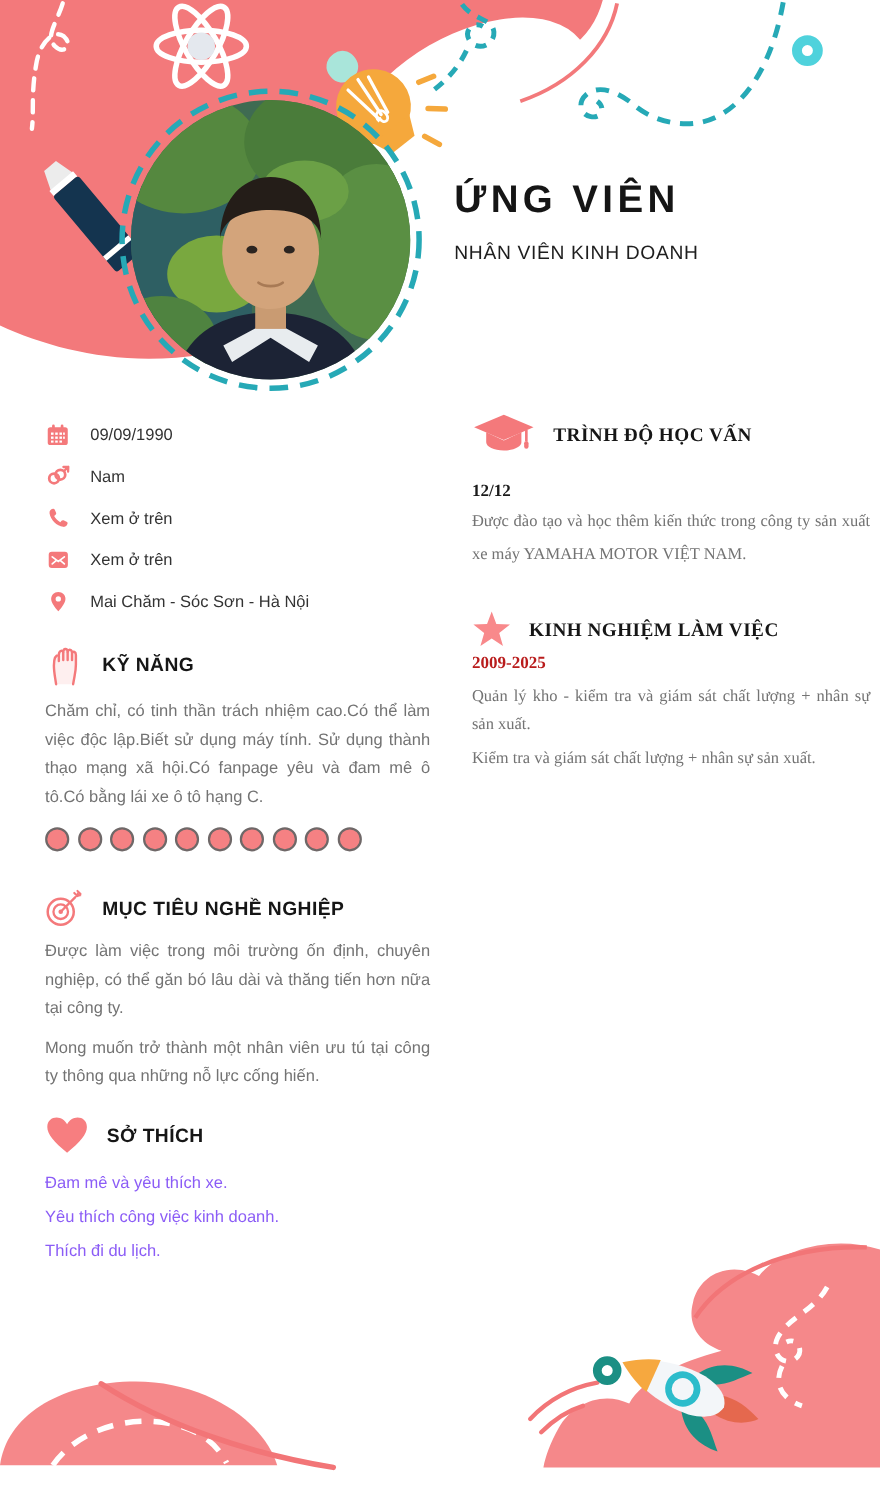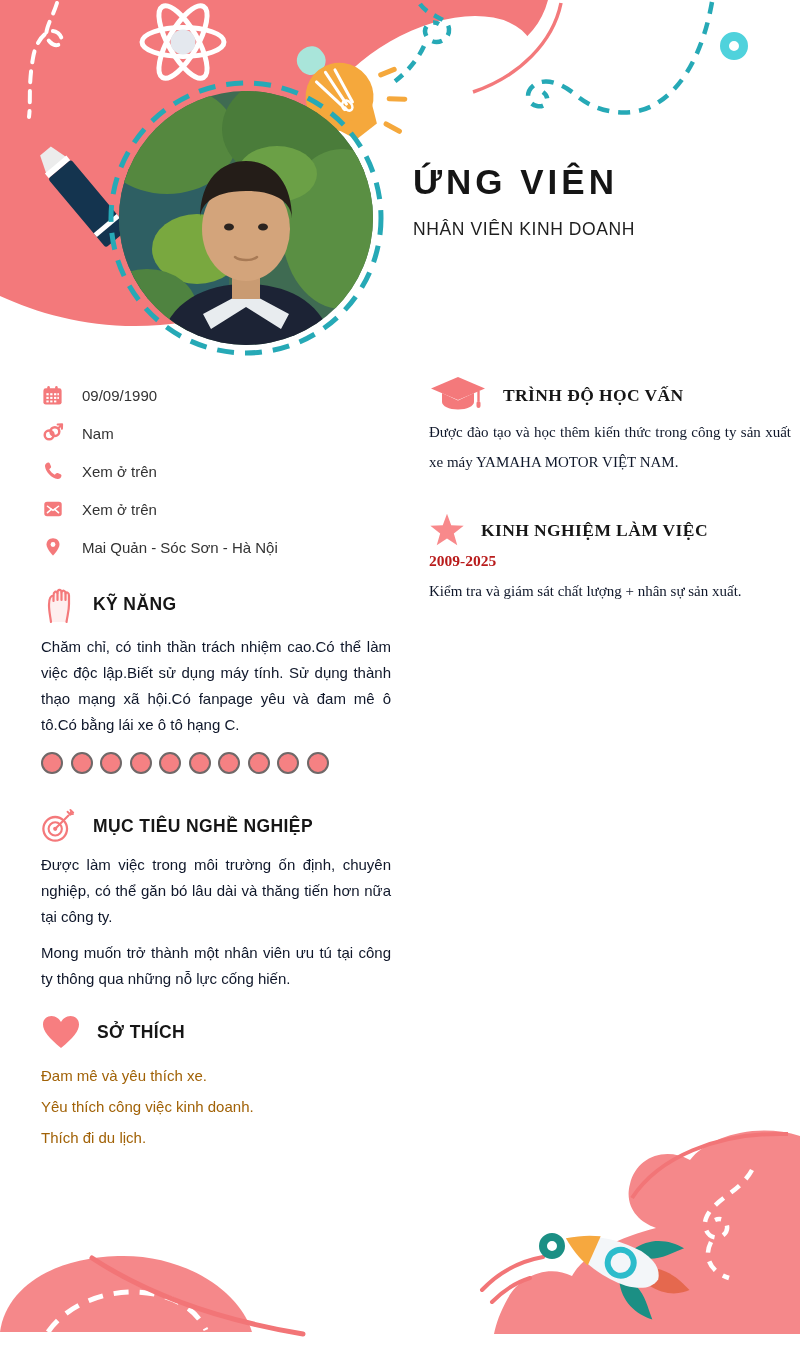--- a/index.html
+++ b/index.html
@@ -23,28 +23,28 @@
   
   .info-row{display:flex;align-items:center;height:38px;}
   .info-ic{width:23px;height:23px;flex:none;margin-right:18px;display:flex;align-items:center;justify-content:center;}
   .info-ic svg{display:block;}
   .info-text{font-size:15px;color:#333;}
   
   .sec-head{display:flex;align-items:center;}
   .sec-ic{flex:none;display:flex;align-items:center;justify-content:center;margin-right:16px;}
   .sec-ic.w34{width:36px;} .sec-ic.w58{width:58px;} .sec-ic.w40{width:40px;}
   .sec-title{font-size:17.5px;font-weight:bold;color:#161616;letter-spacing:.4px;}
-  .para{font-size:15px;line-height:26px;color:#0f172a;margin:0;}
+  .para{font-size:15px;line-height:26px;color:#737373;margin:0;}
   .just{text-align:justify;}
   .sk{margin-top:18px;} .sk .para{margin-top:10px;}
   .dots{display:flex;gap:7.5px;margin-top:14px;}
   .dot{width:22px;height:22px;border-radius:50%;background:#F58183;border:2px solid #6f6868;box-sizing:border-box;}
   .obj{margin-top:34px;} .obj .para{margin-top:8px;}
   .hob{margin-top:22px;}
-  .hob-lines{margin-top:10px;font-size:15px;line-height:31px;color:#a16207;}
+  .hob-lines{margin-top:10px;font-size:15px;line-height:31px;color:#8b5cf6;}
   .edu .degree{margin-top:24px;font-size:15.5px;font-weight:bold;color:#1b1b1b;}
   .edu .para{line-height:30px;margin-top:3px;}
   .exp{margin-top:34px;}
   .exp .company{margin-top:24px;font-size:15.5px;font-weight:bold;color:#1b1b1b;line-height:24px;}
   .exp .period{font-size:15.5px;font-weight:bold;color:#b91c1c;line-height:24px;}
   .exp .para{margin-top:5px;}
 </style>
 </head>
 <body>
 
@@ -201,21 +201,21 @@
         </span>
         <span class="info-text">Xem ở trên</span>
       </div>
       <div class="info-row">
         <span class="info-ic">
           <svg width="20" height="22" viewBox="0 0 24 24" fill="#F4797B">
             <path d="M12,1.5 C7.4,1.5 4.2,4.9 4.2,9.1 C4.2,14.3 12,22.5 12,22.5 C12,22.5 19.8,14.3 19.8,9.1 C19.8,4.9 16.6,1.5 12,1.5 Z"></path>
             <circle cx="12" cy="9" r="2.9" fill="#ffffff"></circle>
           </svg>
         </span>
-        <span class="info-text">Mai Quản - Sóc Sơn - Hà Nội</span>
+        <span class="info-text">Mai Chăm - Sóc Sơn - Hà Nội</span>
       </div>
     </div>
 
     <div class="sk">
       <div class="sec-head">
         <span class="sec-ic w34">
           <svg width="32" height="40" viewBox="0 0 32 40" fill="#FEEFEF" stroke="#F4797B" stroke-width="2.2" stroke-linecap="round" stroke-linejoin="round">
             <path d="M8,38 C7,31 6,27 6,21 C6,14 8,11.5 10.5,11.5 C10.5,7.5 13.5,6.5 14.5,9 C14.5,5 18.5,5 18.5,8.5 C19.5,5.5 22.5,6.5 22.5,9.5 C23.5,7.5 26,8.5 26,11.5 L26,20 C26,27 24.5,31 23.5,38"></path>
             <path d="M10.5,12 V17 M14.5,9.5 V16 M18.5,9 V16 M22.5,10 V16" fill="none"></path>
           </svg>
@@ -279,29 +279,31 @@
         <span class="sec-ic w58">
           <svg width="58" height="38" viewBox="0 0 58 38" fill="#F4797B">
             <path d="M13,17 v9 c0,4 7,7.5 16,7.5 c9,0 16,-3.5 16,-7.5 v-9 l-16,7.5 Z"></path>
             <path d="M29,1 L56,12.5 L29,24 L2,12.5 Z"></path>
             <path d="M49.5,15 v10" stroke="#F4797B" stroke-width="2.4" fill="none"></path>
             <rect x="47.5" y="25" width="4" height="7" rx="2"></rect>
           </svg>
         </span>
         <span class="sec-title">TRÌNH ĐỘ HỌC VẤN</span>
       </div>
+      <div class="degree">12/12</div>
       <p class="para just">Được đào tạo và học thêm kiến thức trong công ty sản xuất xe máy YAMAHA MOTOR VIỆT NAM.</p>
     </div>
 
     <div class="exp">
       <div class="sec-head">
         <span class="sec-ic w34">
           <svg width="40" height="38" viewBox="0 0 40 38" fill="#F8898B">
             <path d="M20,1 L24.7,13.8 L38.5,14.3 L27.6,22.8 L31.4,36 L20,28.4 L8.6,36 L12.4,22.8 L1.5,14.3 L15.3,13.8 Z"></path>
           </svg>
         </span>
         <span class="sec-title">KINH NGHIỆM LÀM VIỆC</span>
       </div>
       <div class="period">2009-2025</div>
+      <p class="para just">Quản lý kho - kiểm tra và giám sát chất lượng + nhân sự sản xuất.</p>
       <p class="para">Kiểm tra và giám sát chất lượng + nhân sự sản xuất.</p>
     </div>
   </div>
 </div>
 
 </body></html>

